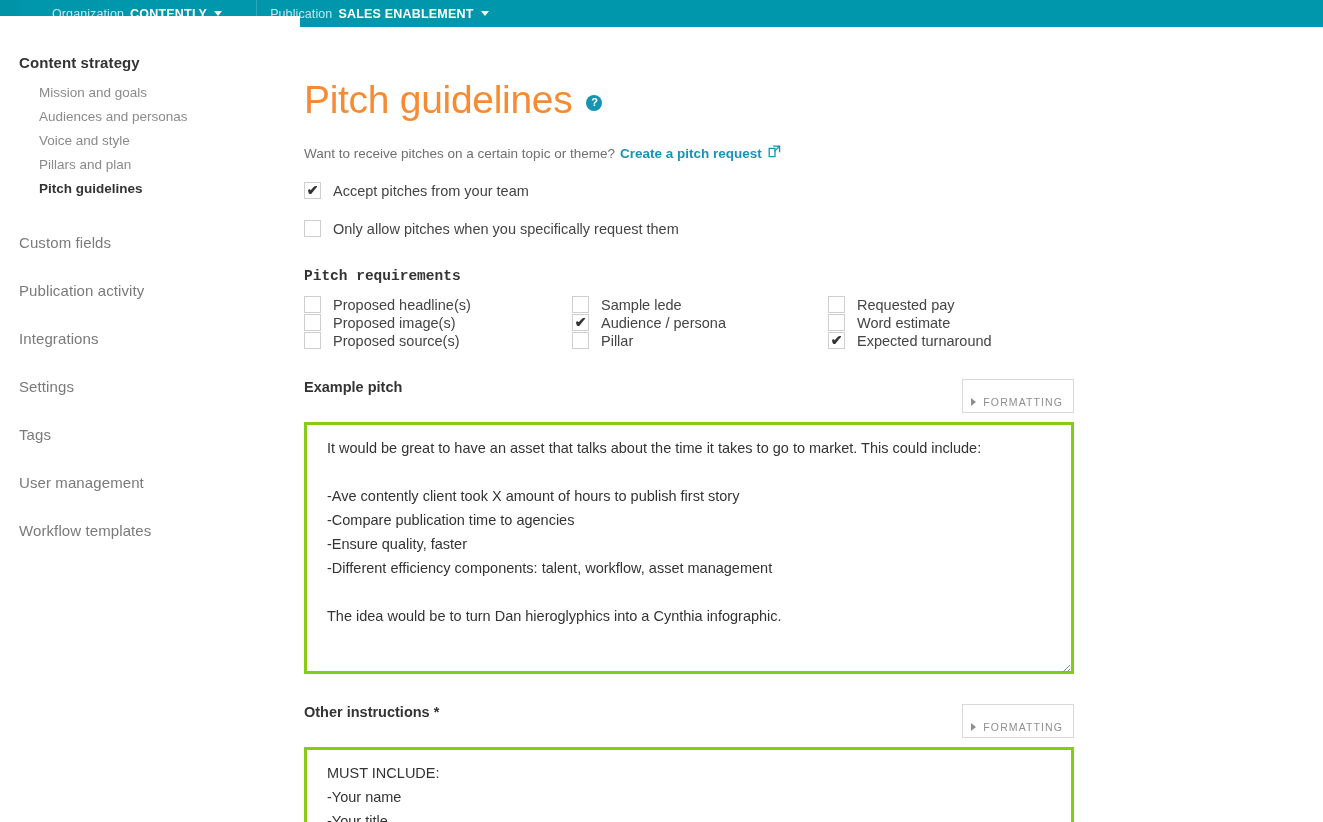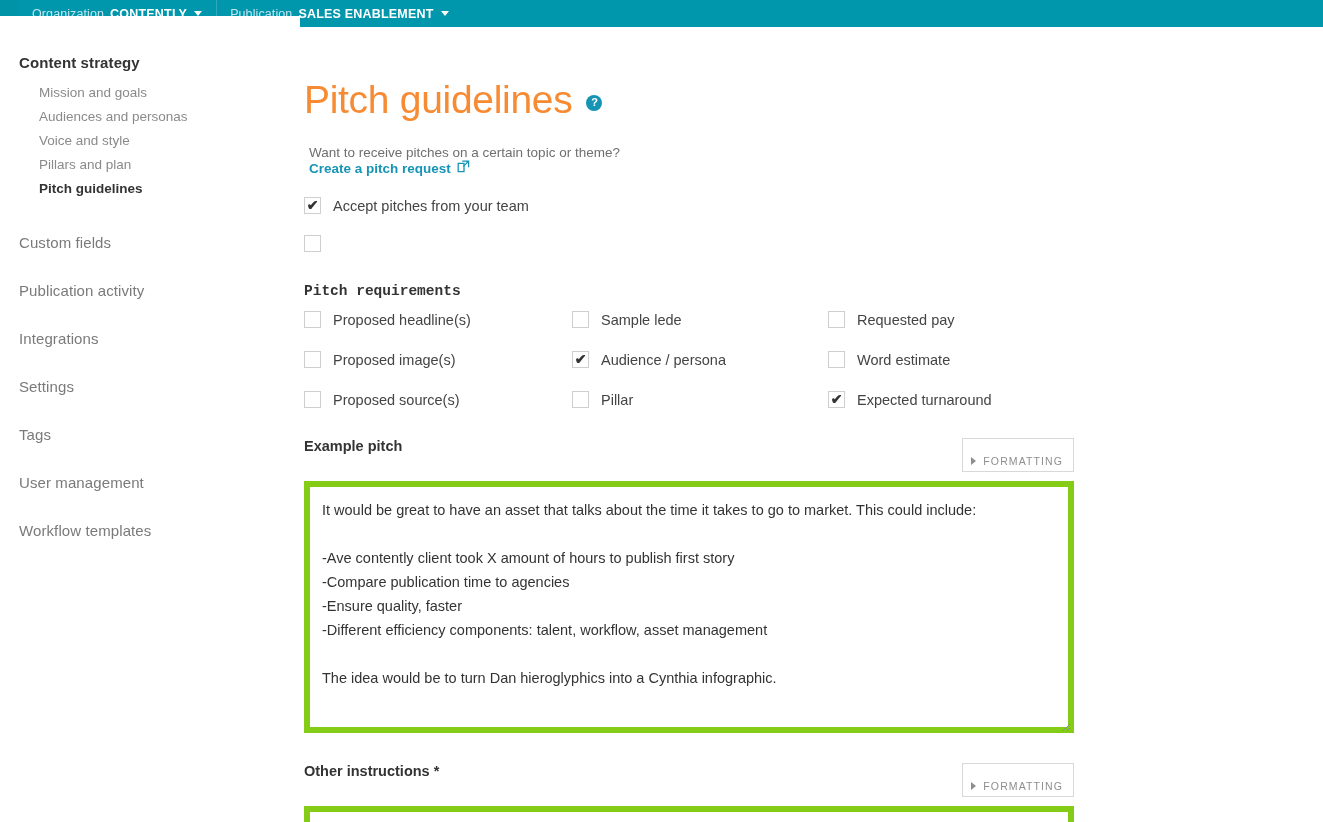--- a/index.html
+++ b/index.html
@@ -9,21 +9,21 @@
     background: #ffffff;
     font-family: "Liberation Sans", sans-serif;
     overflow: hidden;
   }
 
   
   .topbar {
     position: absolute; top: 0; left: 0;
     width: 1323px; height: 27px;
     background: #0096ac;
-    display: flex; align-items: center;
+    display: flex; align-items: center; gap: 20px;
   }
   .topbar-edge {
     width: 18px; height: 27px;
     background: #0093a8;
   }
   .topbar-seg {
     height: 27px;
     display: flex; align-items: center;
     padding: 0 14px 0 14px;
     font-size: 12.5px;
@@ -83,21 +83,21 @@
     width: 16px; height: 16px; border-radius: 50%;
     background: #1694b5; color: #ffffff;
     font-size: 11px; font-weight: 700;
     margin-left: 14px; margin-top: 6px;
     font-family: "Liberation Sans", sans-serif;
     cursor: pointer;
   }
   .subline {
     margin-top: 21px;
     font-size: 13.5px; color: #6f6f6f;
-    display: flex; align-items: baseline; flex-direction: column;
+    display: flex; align-items: baseline;
   }
   .subline a {
     color: #1694b5; font-weight: 700; text-decoration: none;
     margin-left: 5px; display: inline-flex; align-items: center;
   }
   .ext-icon { margin-left: 6px; display: inline-block; }
 
   
   .cb-row { display: flex; align-items: center; margin-top: 21px; cursor: pointer; }
   .cbox {
@@ -115,21 +115,21 @@
   .section-title {
     margin-top: 31px;
     font-size: 14.5px; font-weight: 700; color: #333333; font-family: Liberation Mono, monospace;
   }
 
   
   .req-grid {
     margin-top: 12px;
     display: grid;
     grid-template-columns: 268px 256px auto;
-    row-gap: 23px;
+    row-gap: 1px;
   }
   .req-grid .cb-row { margin-top: 0; }
 
   
   .field-head {
     display: flex; align-items: flex-start; justify-content: space-between;
     width: 770px; margin-top: 30px;
   }
   .field-label { font-size: 14.5px; font-weight: 700; color: #333333; }
   .field-label .req-star { font-weight: 700; color: #333333; }
@@ -141,24 +141,24 @@
     cursor: pointer; font-family: "Liberation Sans", sans-serif;
   }
   .fmt-caret {
     width: 0; height: 0; margin-right: 7px;
     border-top: 4px solid transparent;
     border-bottom: 4px solid transparent;
     border-left: 5px solid #8e8e8e;
   }
   .ta-wrap { position: relative; width: 770px; margin-top: 9px; }
   textarea.ta {
-    width: 770px; border: 6px solid #84cc16; background: #ffffff;
+    width: 770px; border: 3px solid #84cc16; background: #ffffff;
     font-family: "Liberation Sans", sans-serif;
     font-size: 14.5px; color: #333333; line-height: 24px;
-    padding: 11px 14px 11px 12px;
+    padding: 11px 14px 11px 20px;
     resize: none; outline: none; overflow: hidden;
     display: block;
   }
   textarea.ta1 { height: 252px; }
   textarea.ta2 { height: 126px; }
   .grip {
     position: absolute; right: 3px; bottom: 3px;
     width: 12px; height: 12px; pointer-events: none;
   }
 </style>
@@ -220,20 +220,21 @@
   </div>
 
   <div class="cb-row">
     <span class="cbox">
         <span class="chk">✔</span>
       </span>
     <span class="cb-label">Accept pitches from your team</span>
   </div>
   <div class="cb-row">
     <span class="cbox"></span>
+    <span class="cb-label">Only allow pitches when you specifically request them</span>
   </div>
 
   <div class="section-title">Pitch requirements</div>
 
   <div class="req-grid">
     <div class="cb-row">
       <span class="cbox"></span>
       <span class="cb-label">Proposed headline(s)</span>
     </div>
     <div class="cb-row">

